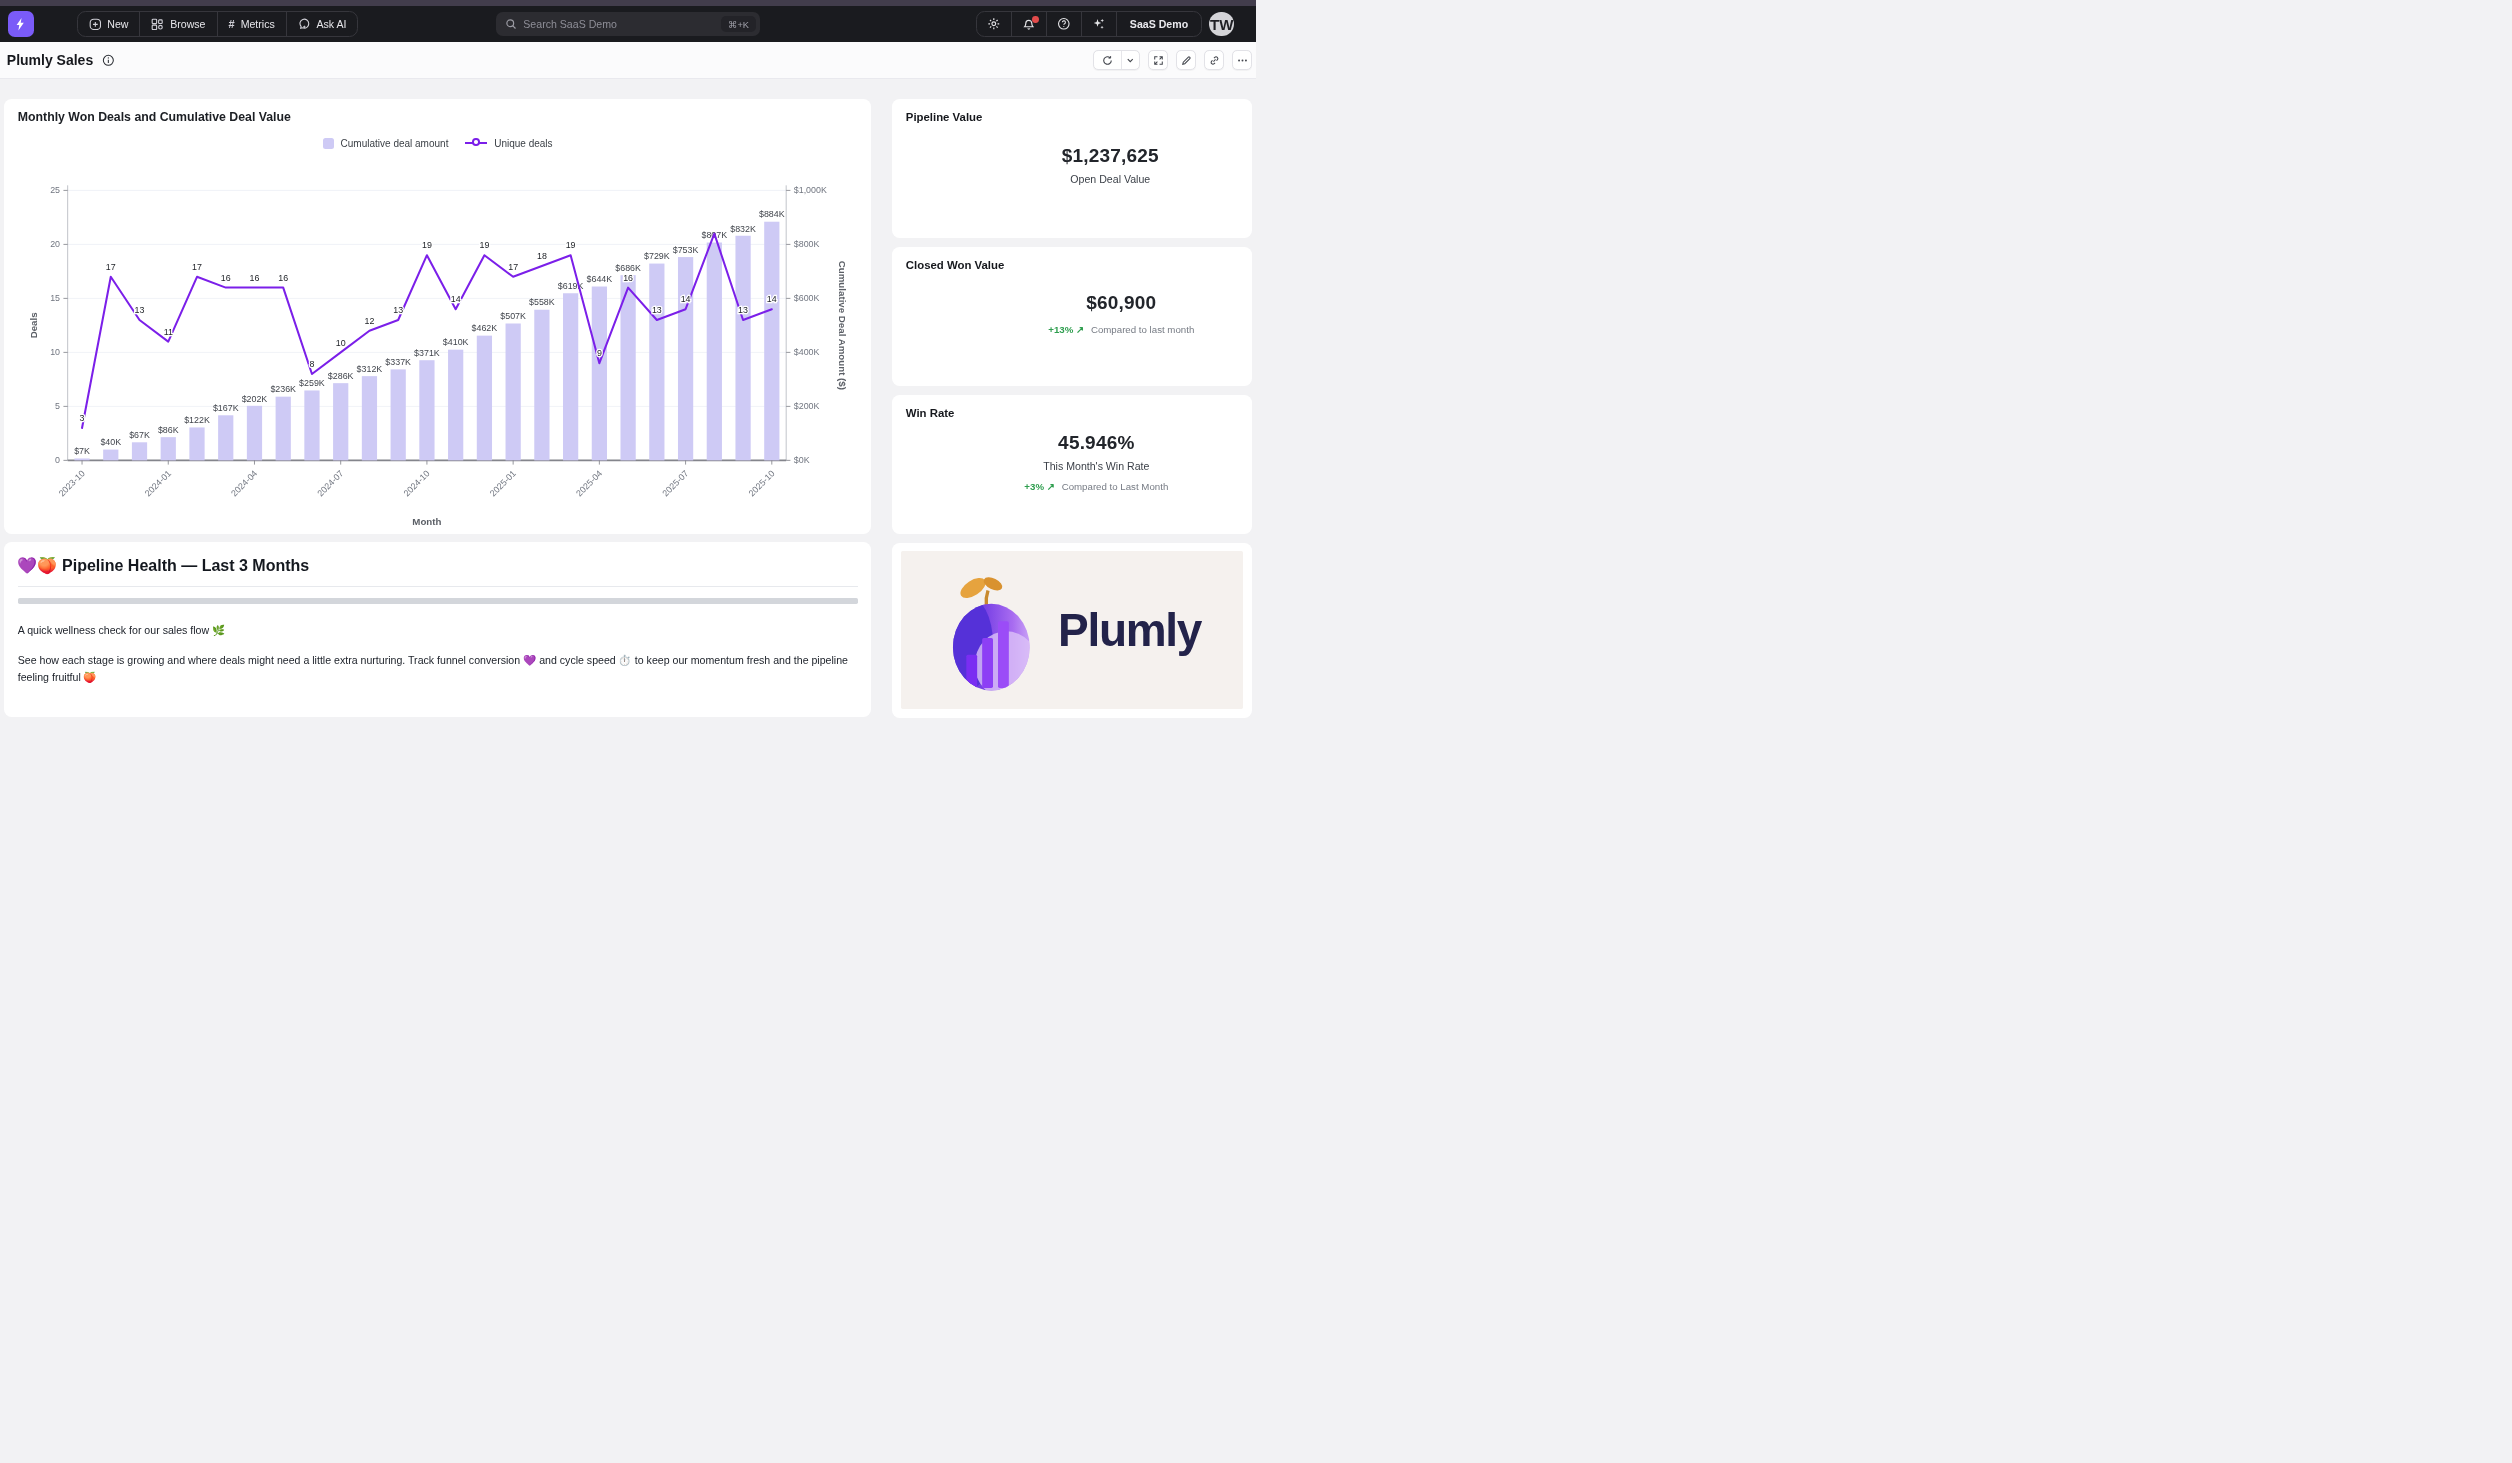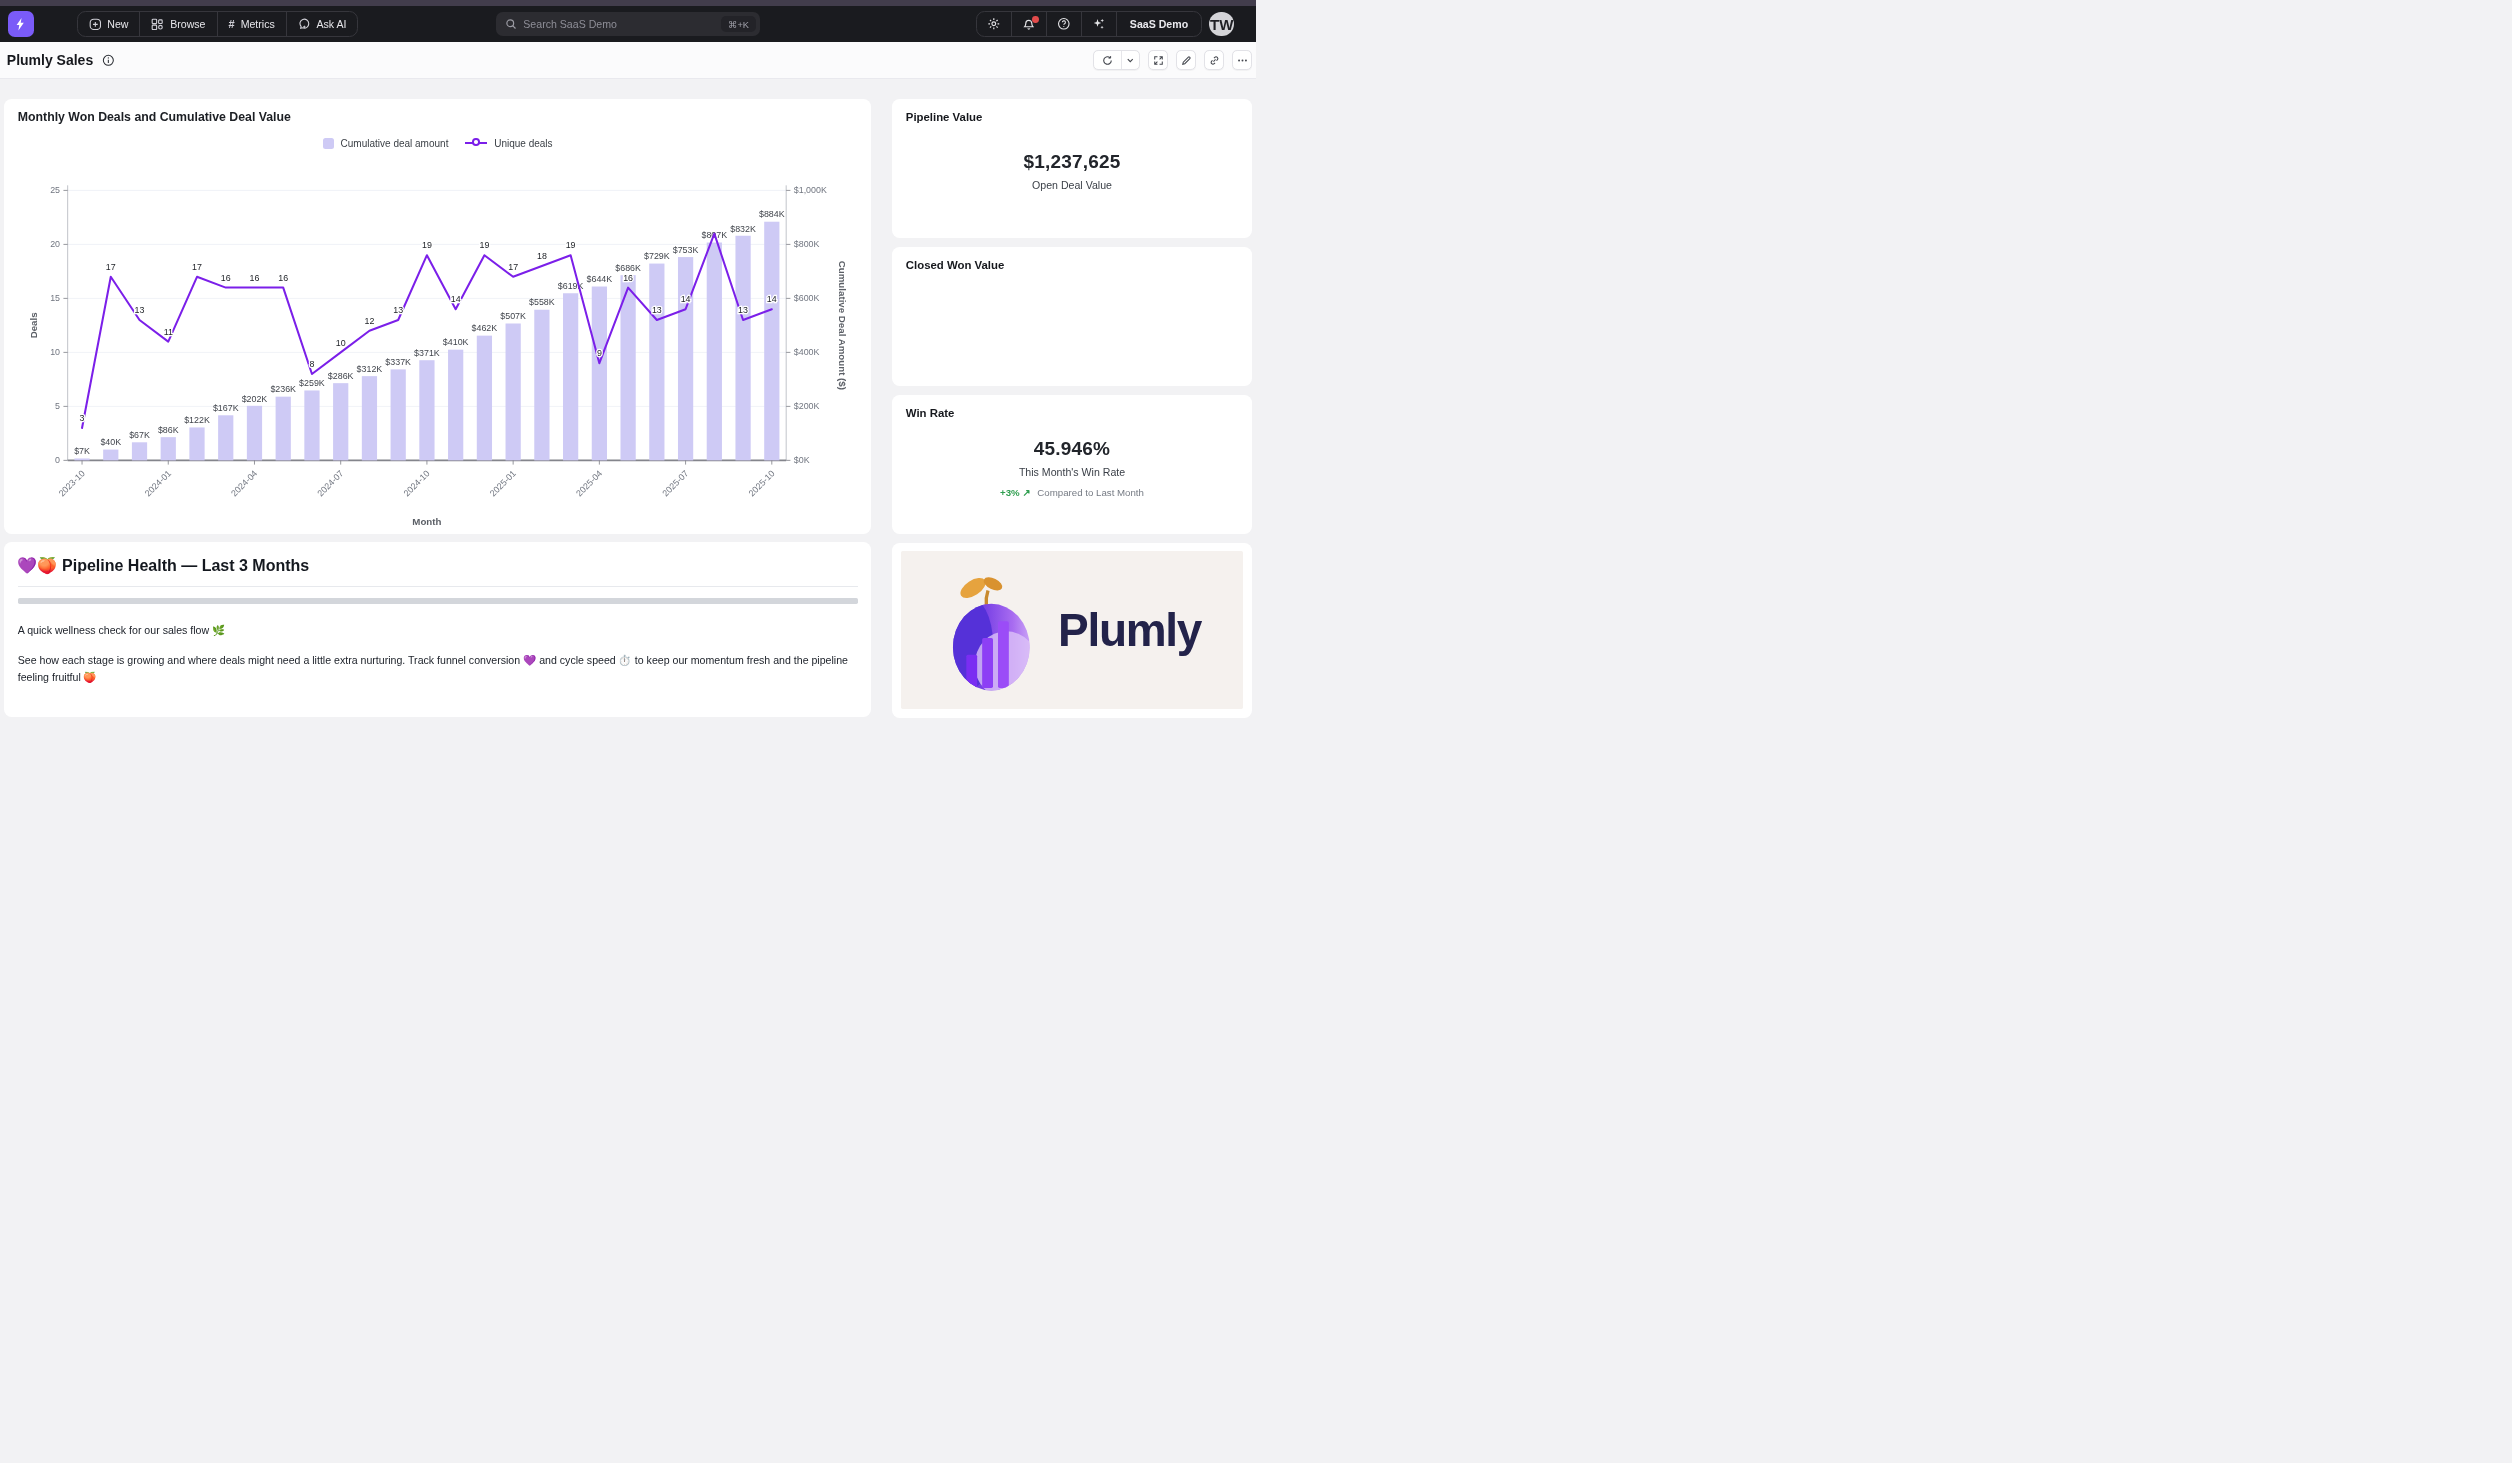--- a/index.html
+++ b/index.html
@@ -60,21 +60,21 @@
   .lgmarker .ln { position:absolute; top:4.7px; left:0; right:0; height:2.1px; }
   .lgmarker .cir { position:absolute; top:0.8px; left:6.8px; width:7.6px; height:7.6px; border-radius:50%;
     background:#fff; }
   .chartsvg { position:absolute; left:0; top:0; }
   .mdcard { margin-top:8.5px; height:175px; padding:13.6px 13.6px 0 13.6px; overflow:hidden; }
   .mdh1 { font-size:16px; font-weight:700; color:#14181f; padding-bottom:11px;
     border-bottom:0.8px solid #e7e9ed; }
   .mdhr { height:6px; background:#d3d6db; border-radius:1.7px; margin-top:11px; border:none; }
   .mdp1 { margin-top:18px; font-size:10.6px; color:#20252d; line-height:1.6; }
   .mdp2 { margin-top:13.6px; font-size:10.6px; color:#20252d; line-height:1.6; }
-  .kpicard { height:139px; padding:12px 13.6px; display:flex; flex-direction:column; }
+  .kpicard { height:139px; padding:12px 13.6px; display:flex; flex-direction:row; }
   .kpicard + .kpicard { margin-top:9.3px; }
   .kpititle { font-size:11.4px; font-weight:700; color:#16181d; }
   .kpicenter { flex:1; display:flex; flex-direction:column; align-items:center;
     justify-content:center; padding-bottom:5.1px; }
   .kpivalue { font-size:19px; font-weight:600; color:#22252b; letter-spacing:0.2px; }
   .kpisub { font-size:10.6px; color:#3a3f47; margin-top:6px; }
   .kpidelta { margin-top:10.2px; font-size:9.7px; display:flex; align-items:center; gap:6.8px; }
   .deltaval { color:#2f9e4f; font-weight:600; }
   .deltanote { color:#767b84; }
   .logocard { margin-top:8.5px; height:175px; padding:8.5px; }
@@ -375,20 +375,27 @@
   <div class="rightcol">
     <div class="card kpicard">
       <div class="kpititle">Pipeline Value</div>
       <div class="kpicenter">
         <div class="kpivalue">$1,237,625</div>
         <div class="kpisub">Open Deal Value</div>
       </div>
     </div>
     <div class="card kpicard">
       <div class="kpititle">Closed Won Value</div>
+      <div class="kpicenter">
+        <div class="kpivalue">$60,900</div>
+        <div class="kpidelta">
+          <span class="deltaval"><span>+13%</span> <span>↗</span></span>
+          <span class="deltanote">Compared to last month</span>
+        </div>
+      </div>
     </div>
     <div class="card kpicard">
       <div class="kpititle">Win Rate</div>
       <div class="kpicenter">
         <div class="kpivalue">45.946%</div>
         <div class="kpisub">This Month's Win Rate</div>
         <div class="kpidelta" style="margin-top:9.3px">
           <span class="deltaval"><span>+3%</span> <span>↗</span></span>
           <span class="deltanote">Compared to Last Month</span>
         </div>

